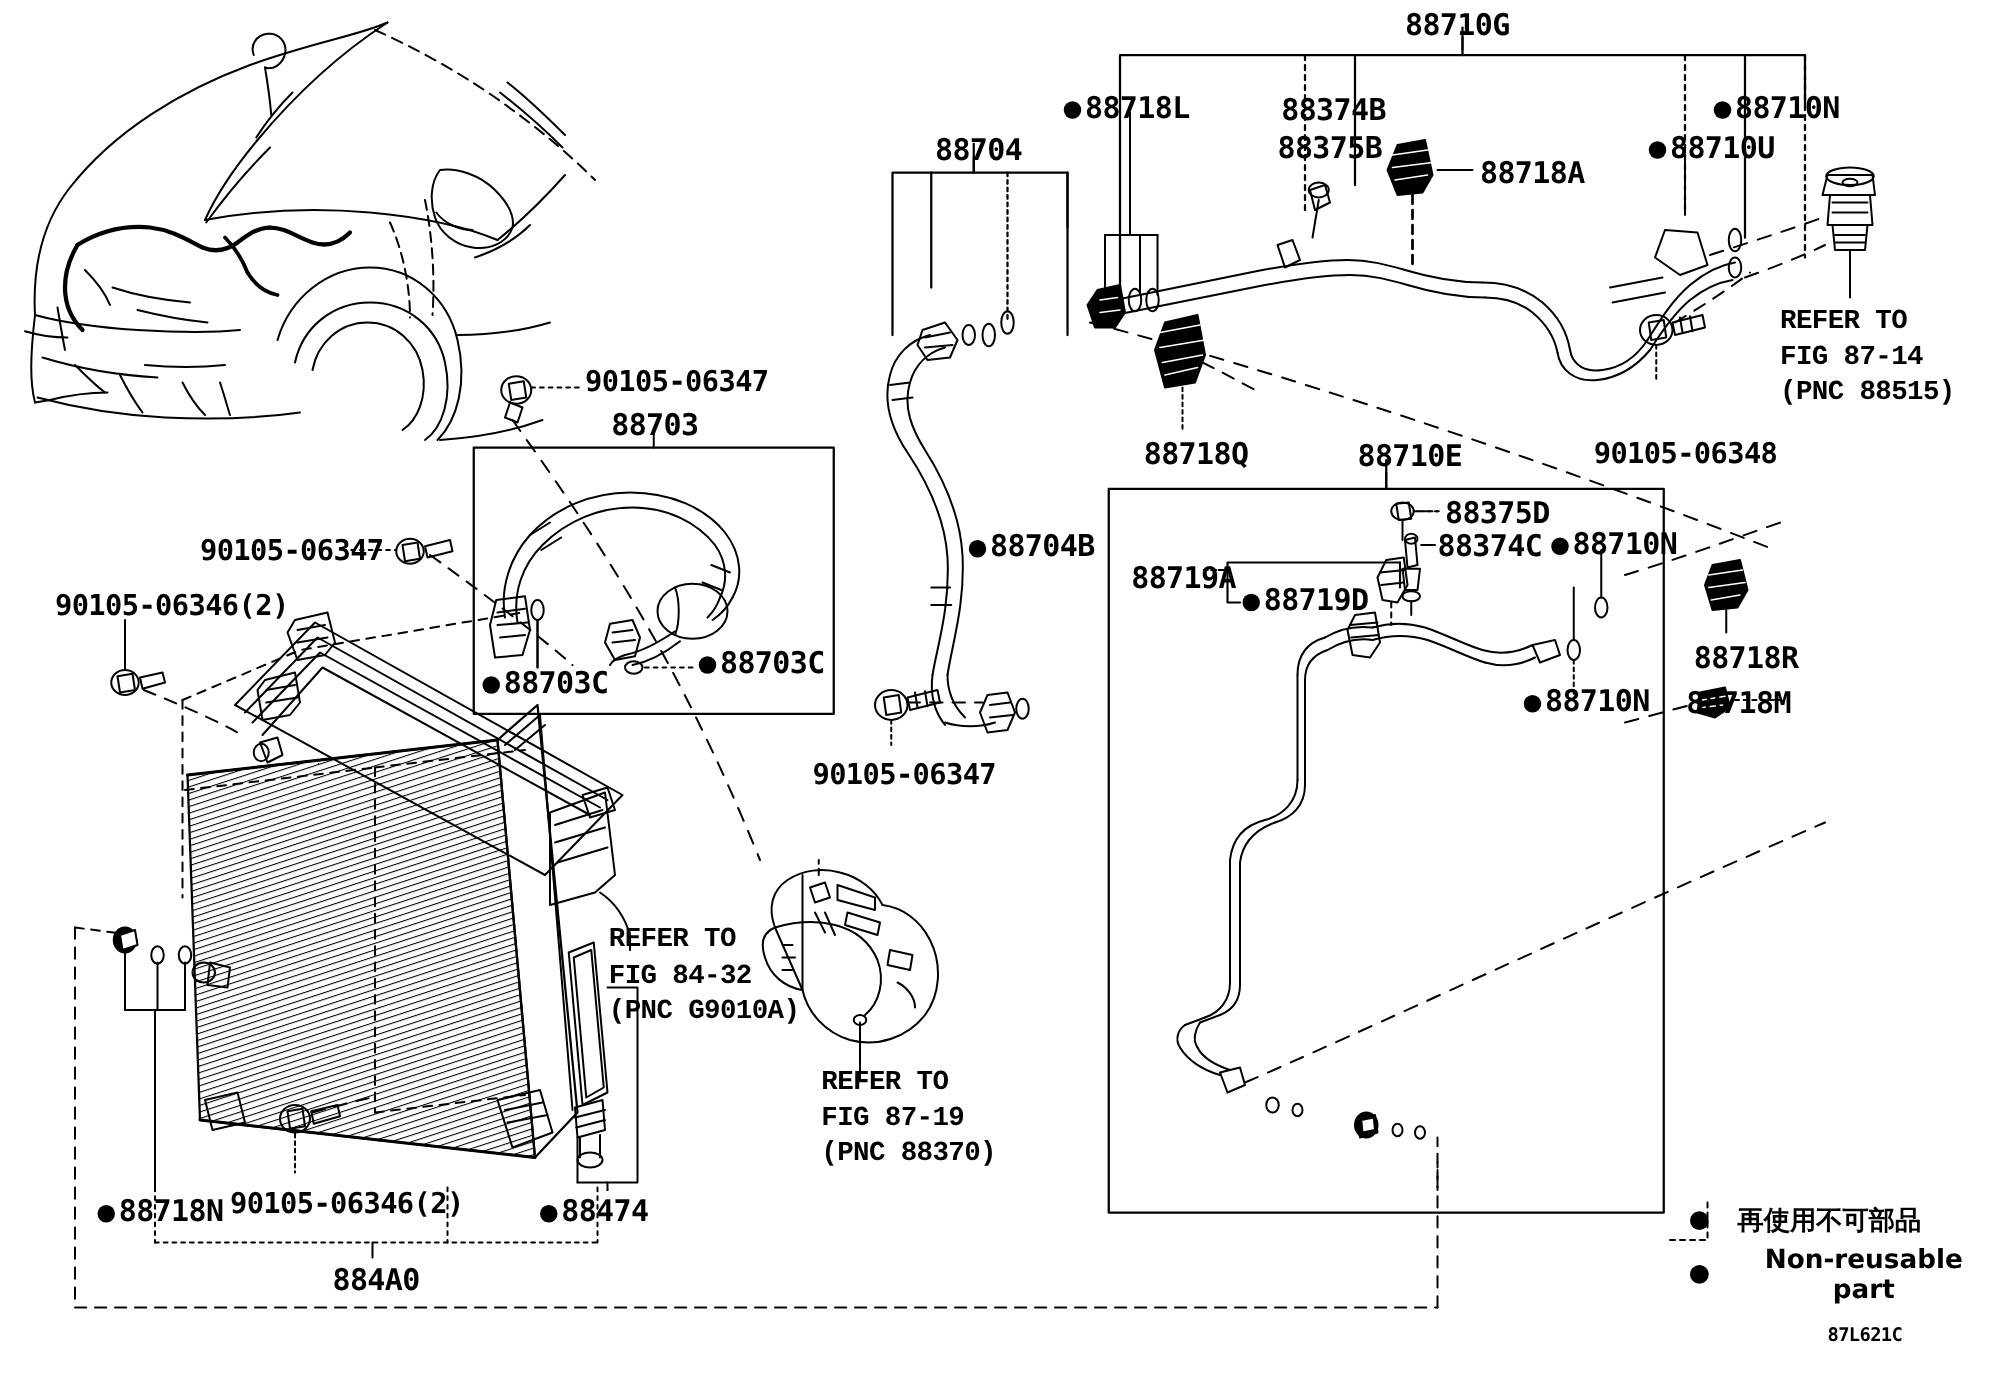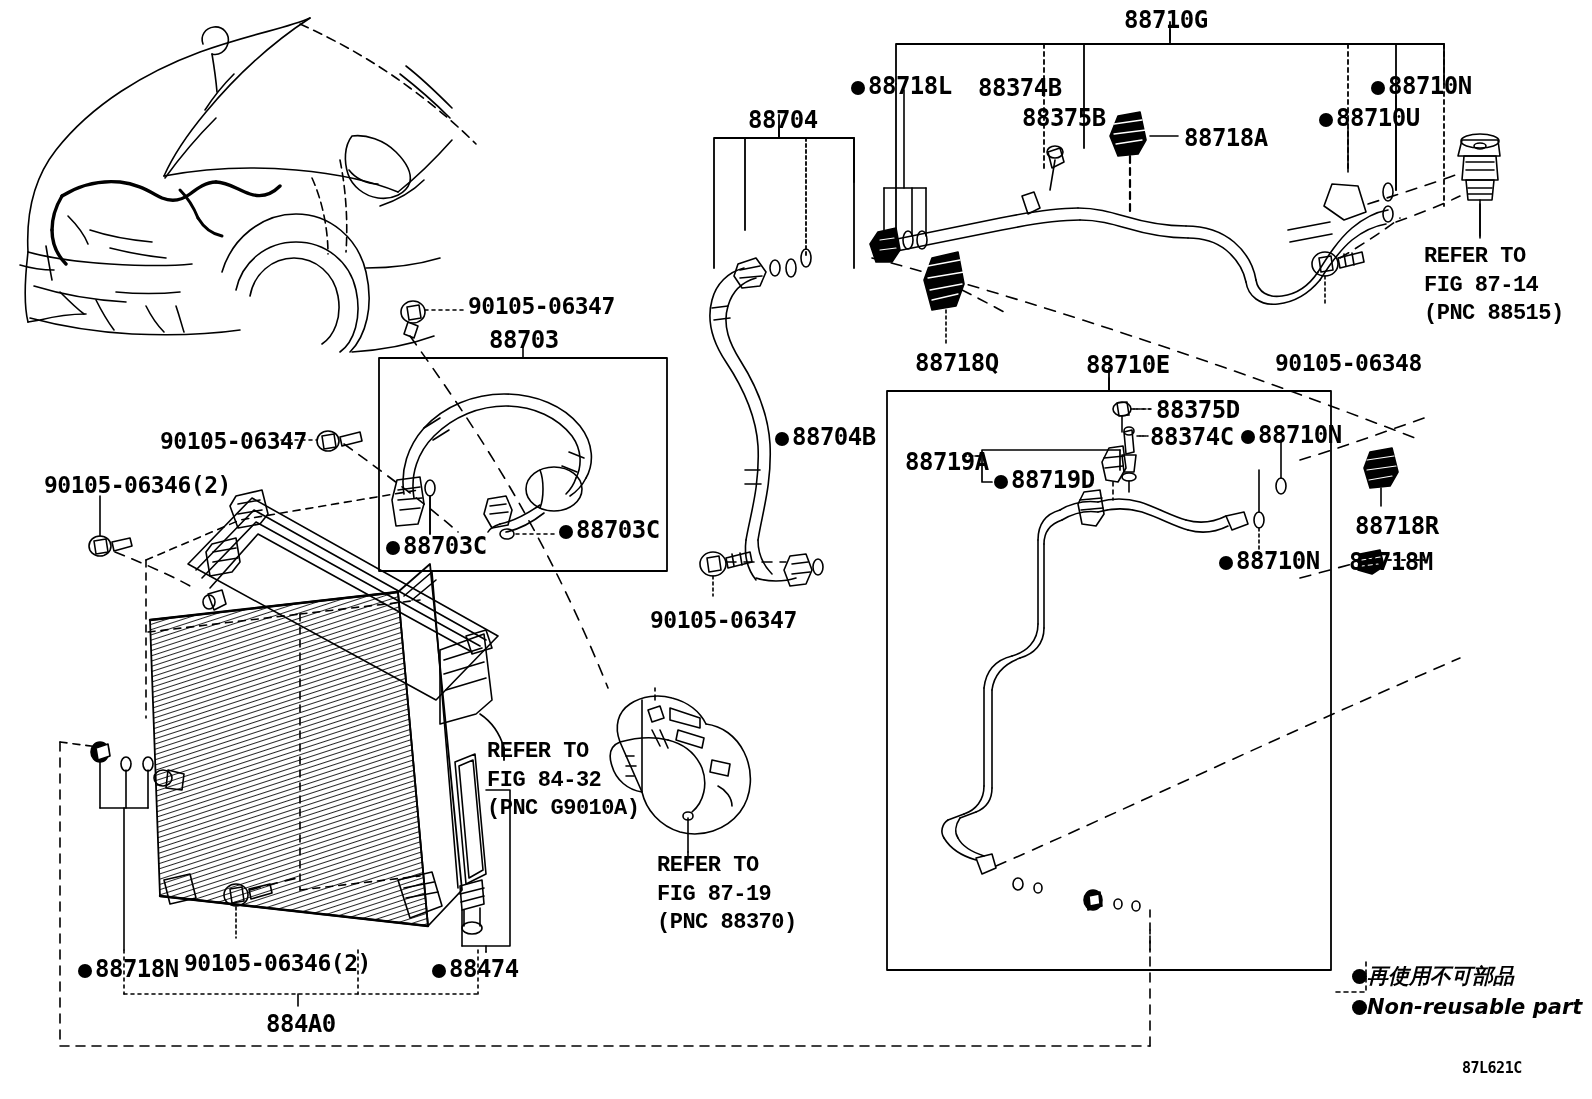--- a/index.html
+++ b/index.html
@@ -25,26 +25,26 @@
   .s22{font-size:22px;}
   .multiline{line-height:1.30;font-family:Liberation Mono, monospace;}
   .dot{
     display:inline-block;
     width:14px;height:14px;
     border-radius:50%;
     background:#000;
     vertical-align:-1px;
     margin-right:3px;
   }
-  .legendrow{display:flex;align-items:center;gap:0;font-style:italic;}
+  .legendrow{display:flex;align-items:center;gap:23px;}
   .legendrow .bullet{
     width:15px;height:15px;border-radius:50%;background:#000;flex:0 0 auto;
   }
   .legend-cjk{font-family:"DejaVu Sans","Liberation Sans",sans-serif;font-weight:bold;font-size:21px;}
-  .legend-en{font-family:"DejaVu Sans","Liberation Sans",sans-serif;font-weight:bold;font-size:21px;}
+  .legend-en{font-family:"DejaVu Sans","Liberation Sans",sans-serif;font-weight:bold;font-size:21px;text-align:center;}
   #legend{position:absolute;left:1352px;top:962px;}
   #figcode{position:absolute;left:1462px;top:1060px;font-size:15px;}
 </style>
 </head>
 <body>
 
 <div id="root">
 
   <svg id="art" viewBox="0 0 1592 1099" xmlns="http://www.w3.org/2000/svg">
     <defs>
@@ -480,21 +480,21 @@
 
         <path d="M1388 560 L1424 560" stroke-dasharray="3 4"></path>
 
         <path d="M1366 962 L1366 992 L1332 992" stroke-dasharray="4 4"></path>
       </g>
     </g>
   </svg>
 
   <div class="lbl s24" style="left:1124px;top:6px;">88710G</div>
   <div class="lbl s24" style="left:851px;top:72px;"><span class="dot"></span><span>88718L</span></div>
-  <div class="lbl s24" style="left:978px;top:74px;text-align:right;">88374B</div>
+  <div class="lbl s24" style="left:1025px;top:74px;text-align:right;">88374B</div>
   <div class="lbl s24" style="left:1022px;top:104px;">88375B</div>
   <div class="lbl s24" style="left:1184px;top:124px;">88718A</div>
   <div class="lbl s24" style="left:1371px;top:72px;"><span class="dot"></span><span>88710N</span></div>
   <div class="lbl s24" style="left:1319px;top:104px;"><span class="dot"></span><span>88710U</span></div>
 
   <div class="lbl s22 multiline" style="left:1424px;top:243px;">REFER TO
 FIG 87-14
 (PNC 88515)</div>
   <div class="lbl s23" style="left:1275px;top:310px;margin-top:40px;">90105-06348</div>
 

